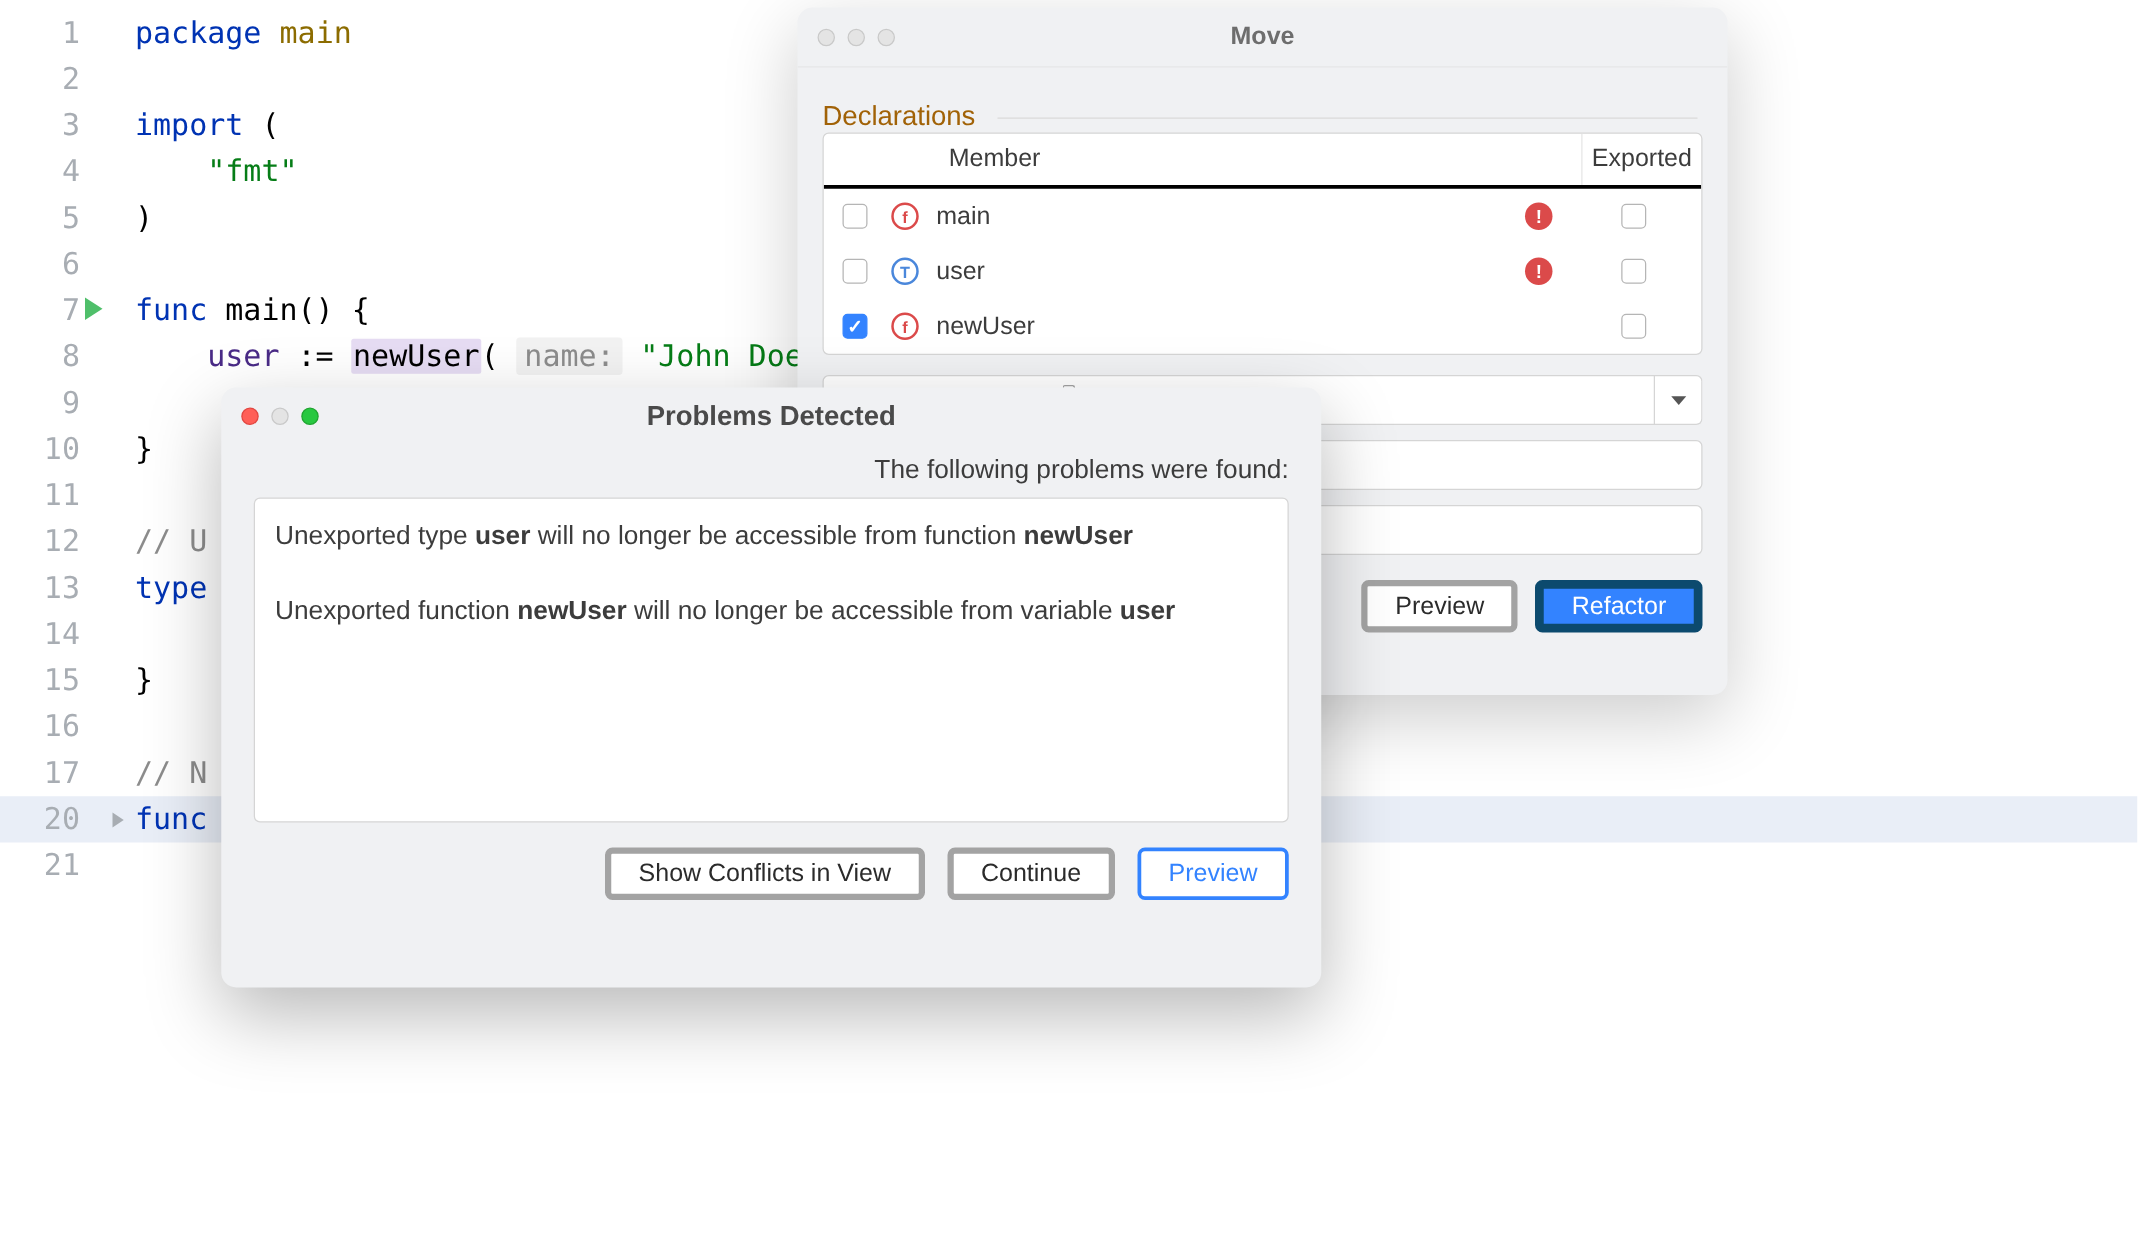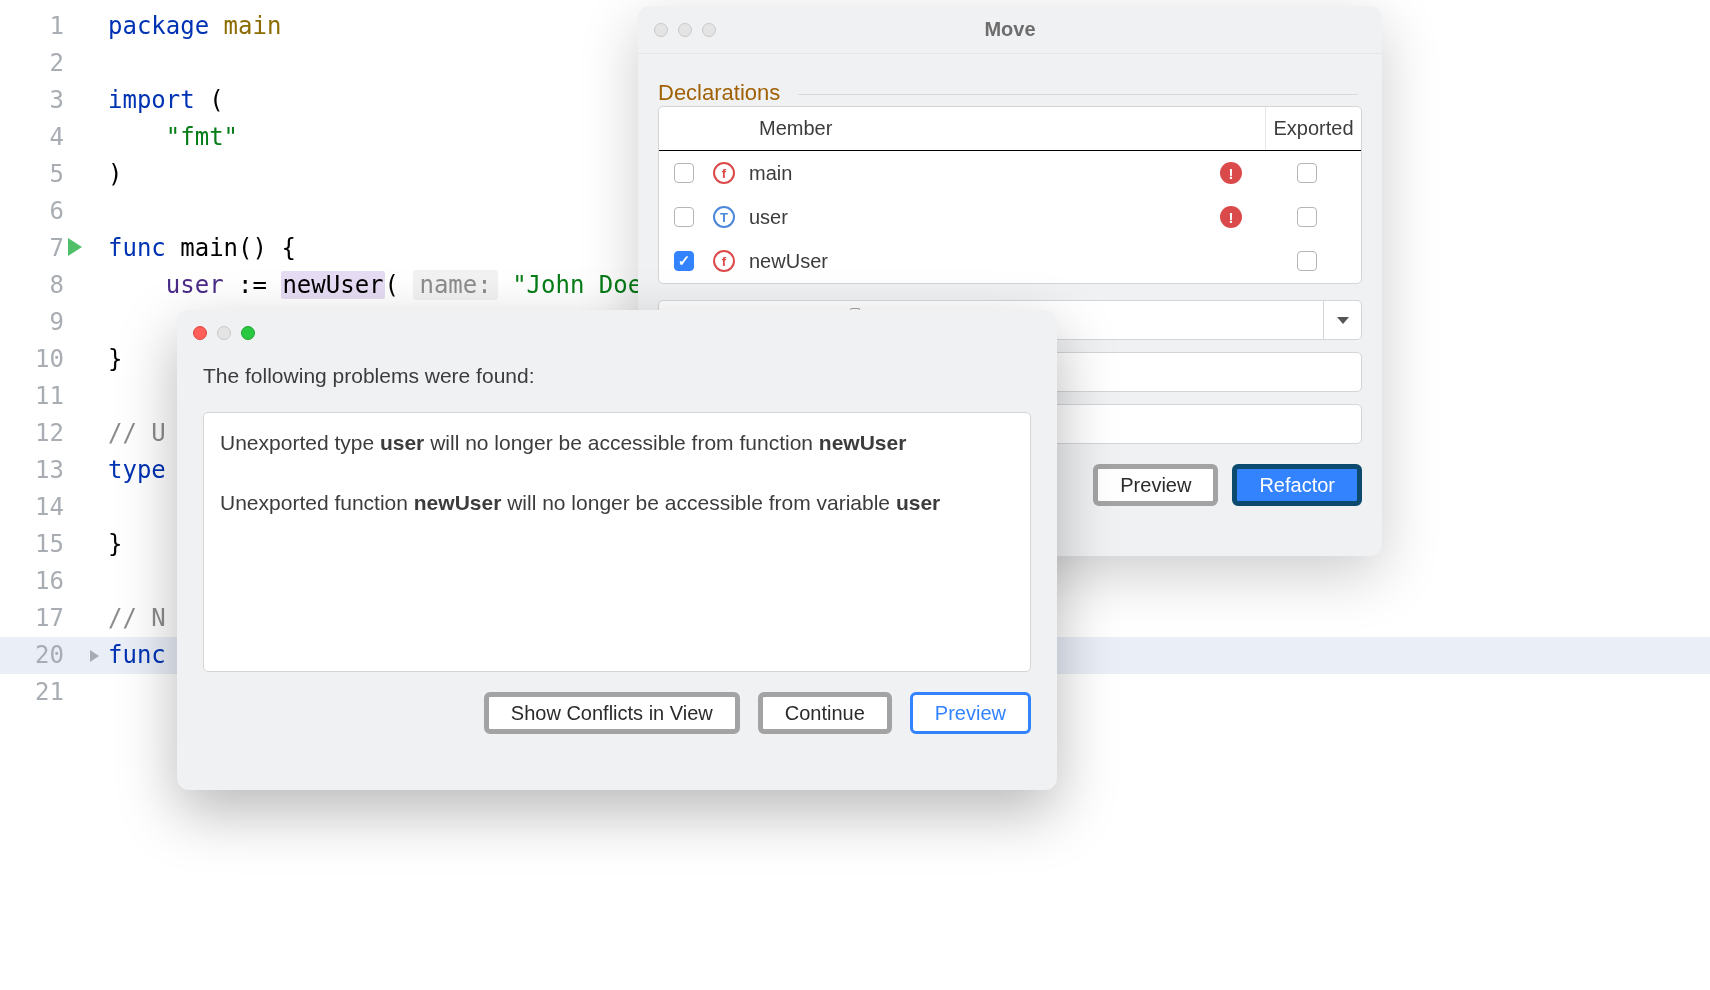--- a/index.html
+++ b/index.html
@@ -100,21 +100,21 @@
   .decl-header::after{
     content:""; position:absolute; left:140px; top:14px;
     width:560px; height:1px; background:#dadada;
   }
   .decl-table {
     border:1px solid #d5d5d5; border-radius:5px; background:#fff;
     overflow:hidden; margin-bottom:16px;
   }
   .decl-head {
     display:flex; align-items:center; height:44px;
-    border-bottom:1px solid #000000; font-size:20px; color:#3c3c3c;
+    border-bottom:3px solid #000000; font-size:20px; color:#3c3c3c;
   }
   .decl-head .col-sel { width:50px; }
   .decl-head .col-mem { flex:1; padding-left:50px;}
   .decl-head .col-exp { width:96px; text-align:center; border-left:1px solid #e6e6e6; height:100%; display:flex; align-items:center; justify-content:center;}
   .decl-row { display:flex; align-items:center; height:44px; font-size:20px;}
   .decl-row .sel { width:50px; display:flex; justify-content:center; }
   .decl-row .ic  { width:30px; display:flex; justify-content:center; }
   .decl-row .nm  { flex:1; padding-left:10px;}
   .decl-row .warn{ width:40px; display:flex; justify-content:center;}
   .decl-row .exp { width:110px; display:flex; justify-content:center; border-left:1px solid transparent;}
@@ -143,37 +143,37 @@
   }
   .chev-down{ width:0;height:0; border-left:6px solid transparent; border-right:6px solid transparent; border-top:7px solid #555;}
   .plain-input{
     height:40px; border:1px solid #d5d5d5; border-radius:5px; background:#fff; margin-bottom:12px;
   }
   .md-buttons{ display:flex; justify-content:flex-end; gap:14px; padding-top:8px;}
   .btn{
     height:42px; padding:0 22px; border-radius:6px; font-size:20px; display:flex; align-items:center; justify-content:center; cursor:pointer;
   }
   .btn-plain{ background:#fff; border:5px solid #a3a3a3; color:#2b2b2b;}
-  .btn-primary{ background:#3383ff; border:5px solid #0c4a6e; color:#fff;}
+  .btn-primary{ background:#3383ff; border:7px solid #0c4a6e; color:#fff;}
 
   
   .prob-dialog{
     position:absolute; top:310px; left:177px;
     width:880px; height:480px; background:#f0f1f3; border-radius:12px;
     box-shadow:0 22px 60px rgba(0,0,0,0.28);
     padding-bottom:16px;
     z-index:5;
   }
   .pd-titlebar{ height:46px; display:flex; align-items:center; position:relative;}
   .traffic.color .dot:nth-child(1){ background:#ff5f57; border-color:#e24640;}
   .traffic.color .dot:nth-child(2){ background:#e4e4e4; border-color:#c9c9c9;}
   .traffic.color .dot:nth-child(3){ background:#28c840; border-color:#1fa52f;}
   .pd-title{ position:absolute; left:0; right:0; text-align:center; color:#4a4a4a; font-size:22px; font-weight:600;}
   .pd-body{ padding: 8px 26px 0 26px; color:#3c3c3c; font-size:21px;}
-  .pd-intro{ margin-bottom:24px;}
+  .pd-intro{ margin-bottom:10px;text-align:right;}
   .pd-list{
     background:#fff; border:1px solid #d5d5d5; border-radius:5px; height:260px; padding:14px 16px; font-size:21px; line-height:1.5;
   }
   .pd-list p{ margin-bottom:28px;}
   .pd-list b{ font-weight:700;}
   .pd-q{ margin-top:14px;}
   .pd-buttons{ display:flex; justify-content:flex-end; gap:18px; padding:20px 26px 0 26px;}
   .btn-focus{ background:#fff; color:#3383ff; border:3px solid #3383ff;}
 </style>
 </head>
@@ -307,20 +307,21 @@
   </div>
 </div>
 
 <div class="prob-dialog">
   <div class="pd-titlebar">
     <div class="traffic color">
       <div class="dot"></div>
       <div class="dot"></div>
       <div class="dot"></div>
     </div>
+    <div class="pd-title">Problems Detected</div>
   </div>
   <div class="pd-body">
     <div class="pd-intro">The following problems were found:</div>
     <div class="pd-list">
       <p>
         <span>Unexported type </span><b>user</b><span> will no longer be accessible from function </span><b>newUser</b>
       </p>
       <p>
         <span>Unexported function </span><b>newUser</b><span> will no longer be accessible from variable </span><b>user</b>
       </p>

